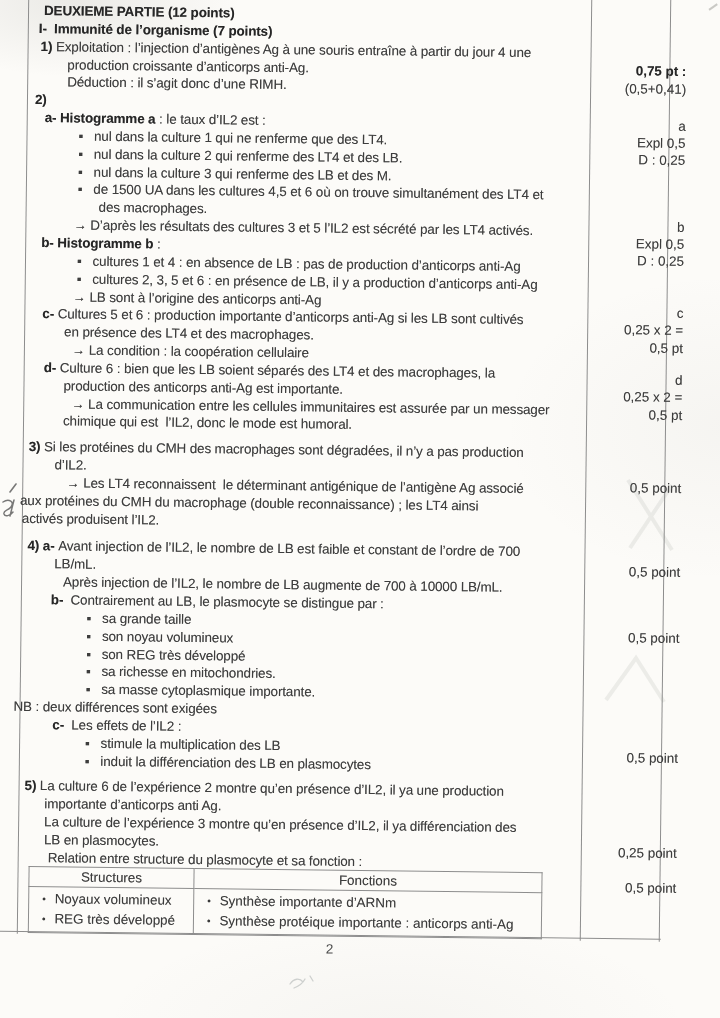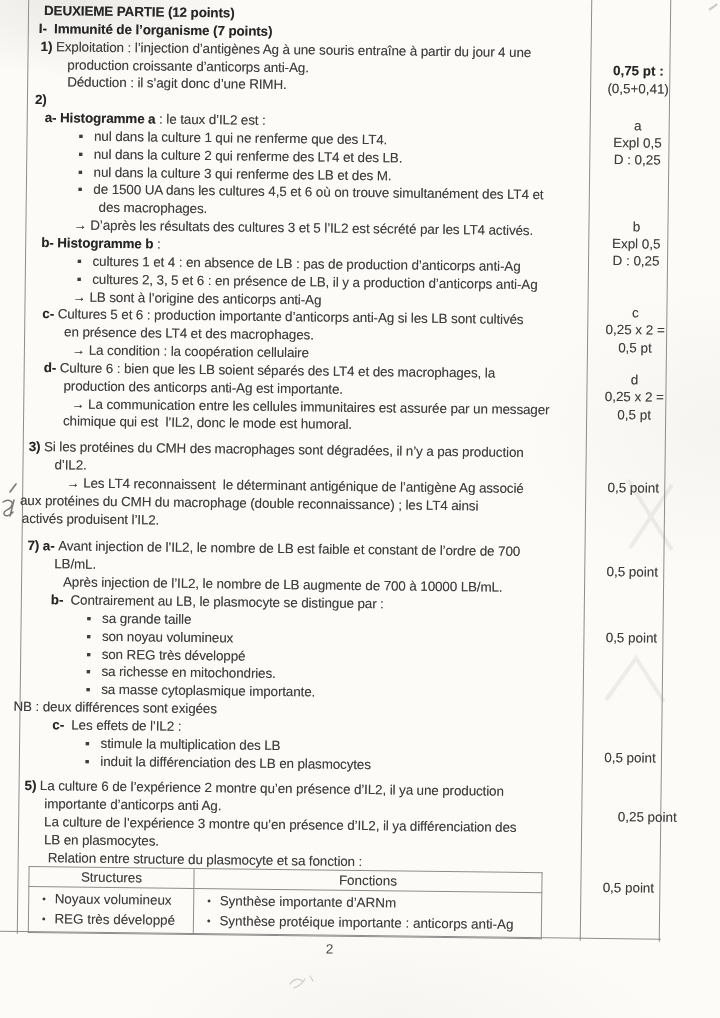--- a/index.html
+++ b/index.html
@@ -18,21 +18,21 @@
   .hline{position:absolute;height:1.3px;background:#8d8d8d;}
   .content{
     position:absolute;left:22px;top:6px;width:563px;
     font-size:13.4px;line-height:17.85px;letter-spacing:-0.1px;
     text-shadow:0 0 .6px rgba(90,90,90,.55);
   }
   .line{white-space:pre;}
   .line b{font-weight:bold;color:#262626;}
   .points{position:absolute;left:591px;top:0;width:68px;height:935px;}
   .pt-entry{
-    position:absolute;left:-6px;width:96px;text-align:center;
+    position:absolute;left:-6px;width:96px;text-align:right;
     font-size:13.4px;line-height:16px;white-space:pre;
     text-shadow:0 0 .6px rgba(90,90,90,.5);
   }
   .pt-entry.bold{font-weight:bold;color:#262626;}
   .answer-table{
     position:absolute;left:33px;top:870px;width:514px;
     border-collapse:collapse;font-size:13.4px;color:#3d3d3d;
     text-shadow:0 0 .6px rgba(90,90,90,.5);
   }
   .answer-table th,.answer-table td{border:1.3px solid #8d8d8d;}
@@ -83,21 +83,21 @@
         <div class="line" style="margin-left: 48px;"><span>→ La condition : la coopération cellulaire</span></div>
         <div class="line" style="margin-left: 20px;"><b>d- </b><span>Culture 6 : bien que les LB soient séparés des LT4 et des macrophages, la</span></div>
         <div class="line" style="margin-left: 40px;"><span>production des anticorps anti-Ag est importante.</span></div>
         <div class="line" style="margin-left: 48px;"><span>→ La communication entre les cellules immunitaires est assurée par un messager</span></div>
         <div class="line" style="margin-left: 40px;"><span>chimique qui est  l’IL2, donc le mode est humoral.</span></div>
         <div class="line" style="margin-left: 6px; margin-top: 8px;"><b>3) </b><span>Si les protéines du CMH des macrophages sont dégradées, il n’y a pas production</span></div>
         <div class="line" style="margin-left: 32px;"><span>d’IL2.</span></div>
         <div class="line" style="margin-left: 44px;"><span>→ Les LT4 reconnaissent  le déterminant antigénique de l’antigène Ag associé</span></div>
         <div class="line" style="margin-left: -2px;"><span>aux protéines du CMH du macrophage (double reconnaissance) ; les LT4 ainsi</span></div>
         <div class="line" style="margin-left: 0px;"><span>activés produisent l’IL2.</span></div>
-        <div class="line" style="margin-left: 6px; margin-top: 10px;"><b>7) a- </b><span>Avant injection de l’IL2, le nombre de LB est faible et constant de l’ordre de 700</span></div>
+        <div class="line" style="margin-left: 6px; margin-top: 10px;"><b>4) a- </b><span>Avant injection de l’IL2, le nombre de LB est faible et constant de l’ordre de 700</span></div>
         <div class="line" style="margin-left: 33px;"><span>LB/mL.</span></div>
         <div class="line" style="margin-left: 42px;"><span>Après injection de l’IL2, le nombre de LB augmente de 700 à 10000 LB/mL.</span></div>
         <div class="line" style="margin-left: 30px;"><b>b-  </b><span>Contrairement au LB, le plasmocyte se distingue par :</span></div>
         <div class="line" style="margin-left: 66px;"><span>▪   sa grande taille</span></div>
         <div class="line" style="margin-left: 66px;"><span>▪   son noyau volumineux</span></div>
         <div class="line" style="margin-left: 66px;"><span>▪   son REG très développé</span></div>
         <div class="line" style="margin-left: 66px;"><span>▪   sa richesse en mitochondries.</span></div>
         <div class="line" style="margin-left: 66px;"><span>▪   sa masse cytoplasmique importante.</span></div>
         <div class="line" style="margin-left: -6px;"><span>NB : deux différences sont exigées</span></div>
         <div class="line" style="margin-left: 33px;"><b>c-  </b><span>Les effets de l’IL2 :</span></div>
@@ -122,21 +122,21 @@
         <div class="pt-entry" style="top: 302px;">c</div>
         <div class="pt-entry" style="top: 319px;">0,25 x 2 =</div>
         <div class="pt-entry" style="top: 337px;">0,5 pt</div>
         <div class="pt-entry" style="top: 369px;">d</div>
         <div class="pt-entry" style="top: 386px;">0,25 x 2 =</div>
         <div class="pt-entry" style="top: 404px;">0,5 pt</div>
         <div class="pt-entry" style="top: 477px;">0,5 point</div>
         <div class="pt-entry" style="top: 561px;">0,5 point</div>
         <div class="pt-entry" style="top: 627px;">0,5 point</div>
         <div class="pt-entry" style="top: 747px;">0,5 point</div>
-        <div class="pt-entry" style="top: 806px; padding-left: 18px;">0,25 point</div>
+        <div class="pt-entry" style="top: 842px;">0,25 point</div>
         <div class="pt-entry" style="top: 877px;">0,5 point</div>
       </div>
 
     <table class="answer-table">
       <thead>
         <tr>
             <th>Structures</th>
             <th>Fonctions</th>
           </tr>
       </thead>

